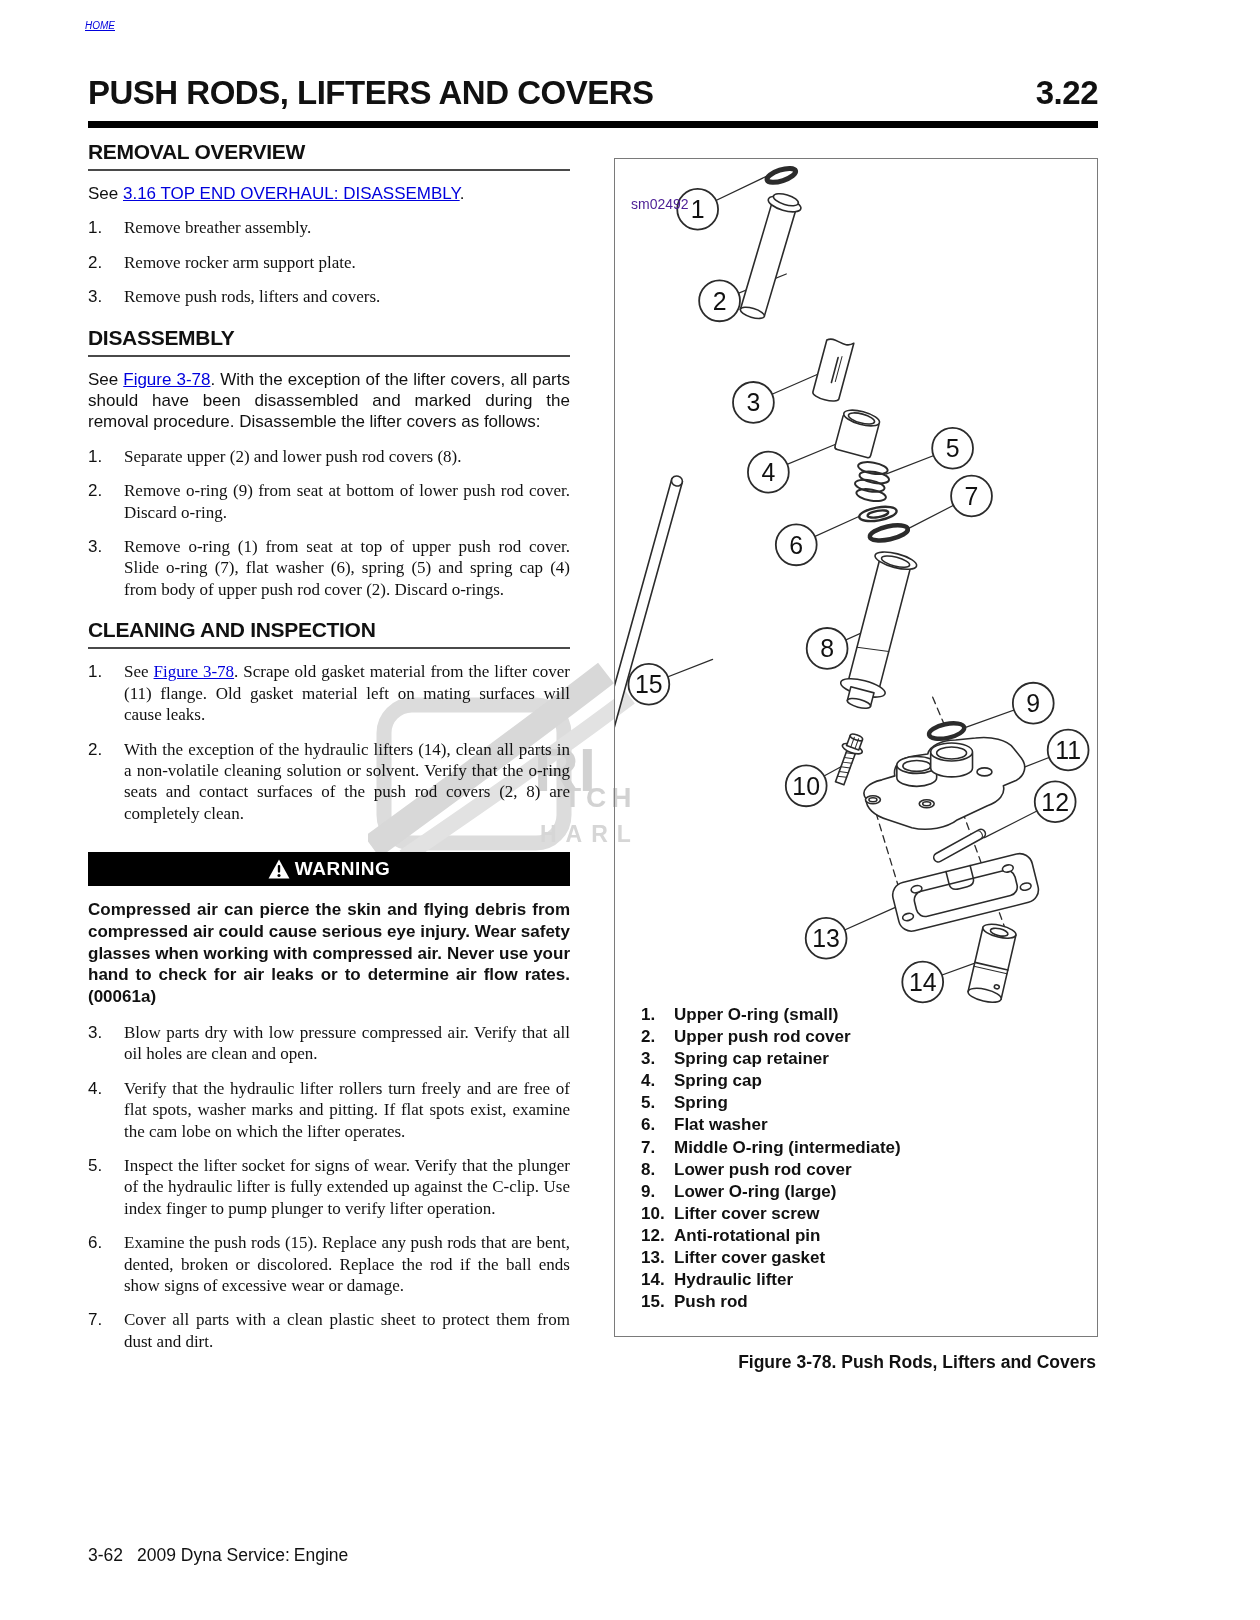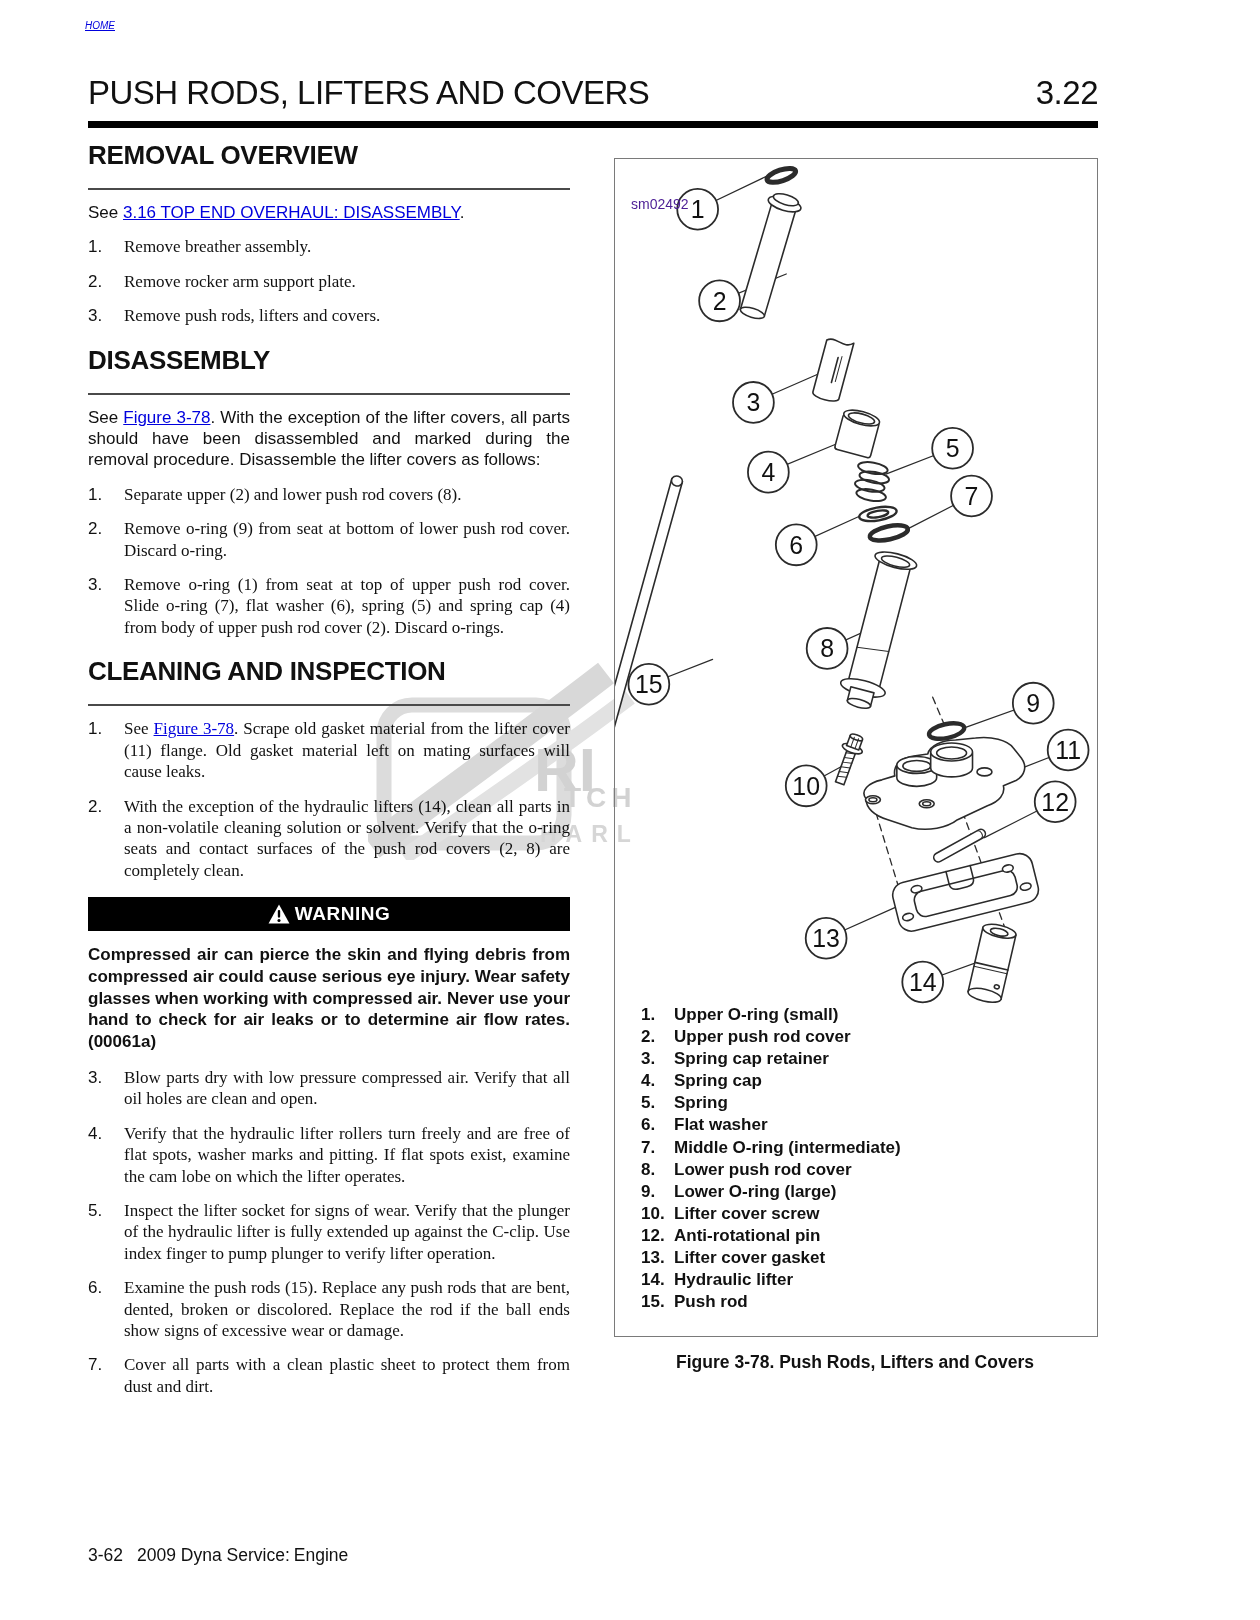--- a/index.html
+++ b/index.html
@@ -3,46 +3,46 @@
 <meta charset="utf-8">
 <style>
   html,body{margin:0;padding:0;background:#e8e8e8;}
   .page{position:relative;width:1260px;height:1620px;background:#fff;overflow:hidden;
         font-family:"Liberation Sans",sans-serif;color:#111;}
   a{color:#0000dd;text-decoration:underline;}
   
   .home{position:absolute;left:85px;top:20px;font-size:10px;font-style:italic;}
   .titlebar{position:absolute;left:88px;top:74px;width:1010px;display:flex;
             justify-content:space-between;align-items:flex-end;}
-  .titlebar .t{font-size:33px;font-weight:normal;letter-spacing:-0.5px;}
+  .titlebar .t{font-size:33px;font-weight:bold;letter-spacing:-0.5px;}
   .title-rule{position:absolute;left:88px;top:121px;width:1010px;height:7px;background:#000;}
   
   .left-col{position:absolute;left:88px;top:140px;width:482px;z-index:2;}
-  h2{font-size:26px;font-weight:bold;margin:18px 0 12px 0;padding-bottom:17px;
+  h2{font-size:21px;font-weight:bold;margin:18px 0 12px 0;padding-bottom:5px;
      border-bottom:2px solid #4a4a4a;letter-spacing:-0.3px;}
   h2.first{margin-top:0;}
   .para{font-size:17px;line-height:1.26;text-align:justify;margin:0 0 13px 0;}
   .step{display:flex;margin-bottom:13px;font-size:17px;line-height:1.26;}
   .step .num{width:36px;flex:none;}
   .step .txt{flex:1;text-align:justify;font-family:Liberation Serif, serif;}
   
   .warn-bar{display:flex;align-items:center;justify-content:center;background:#000;color:#fff;
-            height:34px;margin:16px 0 13px 0;}
+            height:34px;margin:28px 0 13px 0;}
   .warn-bar .wlabel{font-size:19px;font-weight:bold;letter-spacing:0.5px;}
   .warn-bar svg{margin-right:5px;display:block;}
   .warn-text{font-size:17px;font-weight:bold;line-height:1.28;text-align:justify;margin:0 0 14px 0;}
   
   .right-col{position:absolute;left:614px;top:158px;width:484px;z-index:2;}
   .fig-box{position:relative;width:482px;height:1177px;border:1px solid #7a7a7a;background:transparent;}
   .fig-svg{position:absolute;left:0;top:0;}
   .img-code{position:absolute;left:16px;top:37px;font-size:14px;color:#4c1d95;}
   .parts{position:absolute;left:26px;top:845px;width:430px;}
   .part-row{display:flex;font-size:17px;font-weight:bold;line-height:22.1px;}
   .part-row .pn{width:33px;flex:none;}
-  .fig-caption{width:482px;text-align:center;font-size:17.5px;font-weight:bold;margin-top:15px;}
+  .fig-caption{width:482px;text-align:right;font-size:17.5px;font-weight:bold;margin-top:15px;}
   
   .footer{position:absolute;left:88px;top:1545px;font-size:17.5px;font-weight:normal;z-index:2;}
   .footer span{margin-right:14px;}
   .footer .gap2{margin-right:4px;}
   
   .watermark{position:absolute;left:368px;top:645px;z-index:1;}
 </style>
 </head>
 <body>
 

